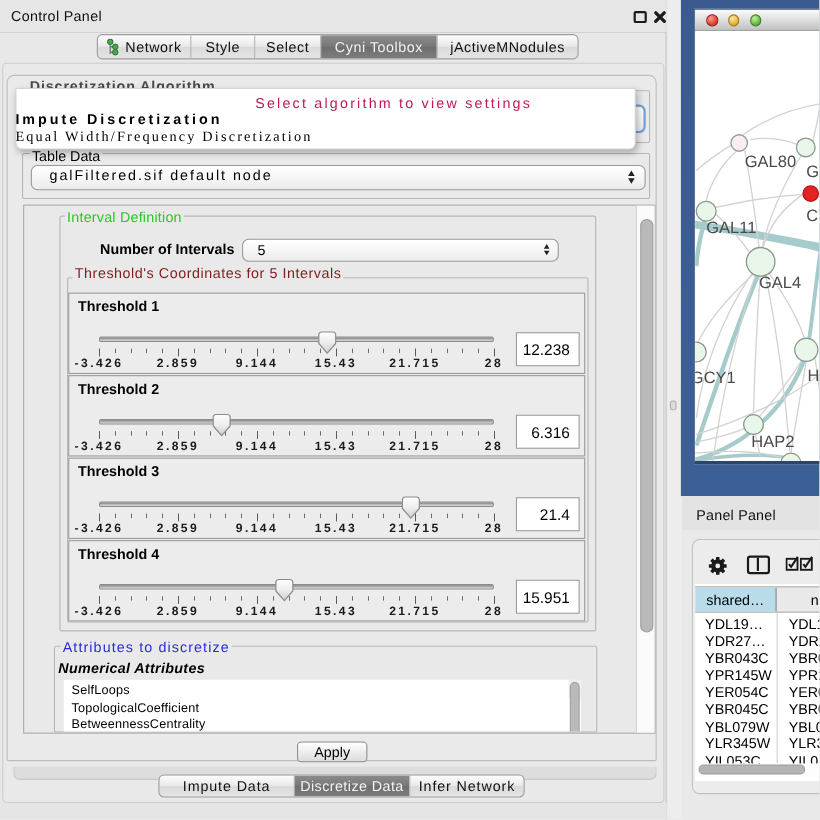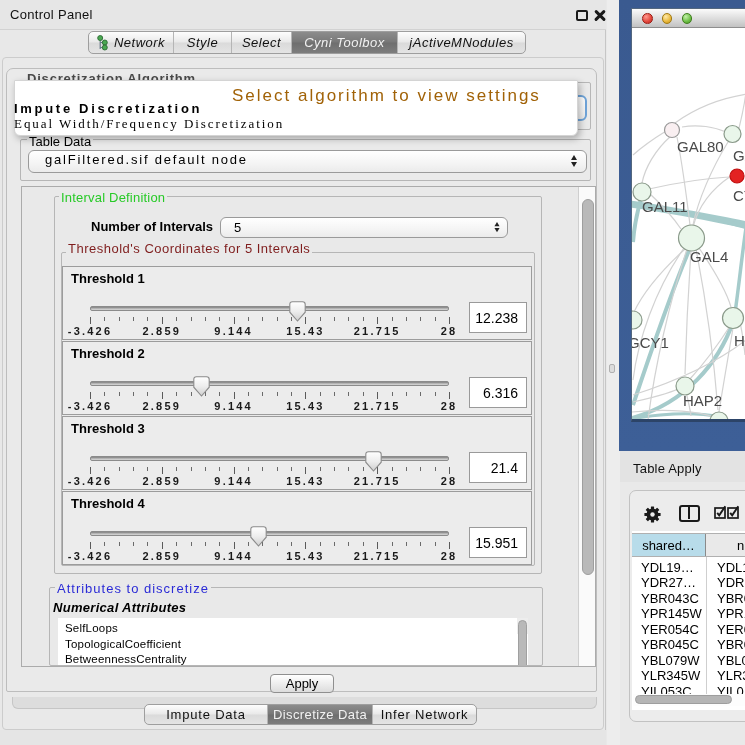--- a/index.html
+++ b/index.html
@@ -24,21 +24,21 @@
 #outerpanel { position:absolute; left:2px; top:57px; width:602px; height:673px;
   border:1px solid #cccccc; border-radius:4px; background:#e9e9e9; }
 #mainpanel { position:absolute; left:6px; top:68px; width:591px; height:624px;
   background:#eaeaea; border:1px solid #bdbdbd; border-radius:7px 7px 2px 2px; }
 #band { position:absolute; left:12px; top:697px; width:585px; height:12px; background:#dddddd;
   border-radius:0 0 6px 6px; border:1px solid #c6c6c6; border-top:none; }
 
 
 .tabrow { position:absolute; left:88px; top:31px; height:23px; display:flex;
   border:1px solid #9e9e9e; border-radius:5px; overflow:hidden;
-  background:linear-gradient(#fdfdfd,#e9e9e9 48%,#dadada 52%,#e4e4e4); z-index:5;font-style:italic; }
+  background:linear-gradient(#fdfdfd,#e9e9e9 48%,#dadada 52%,#e4e4e4); z-index:5; }
 .tab { font-size:13px; color:#111; letter-spacing:0.5px; border-right:1px solid #b5b5b5; white-space:nowrap;
   display:flex; align-items:center; justify-content:center; }
 .tab:last-child { border-right:none; }
 .tab.sel { background:linear-gradient(#8c8c8c,#787878 48%,#6e6e6e 52%,#7d7d7d); color:#f2f2f2; }
 .neticon { width:11px; height:16px; margin-right:6px; margin-top:1px; }
 
 
 .group { position:absolute; border:1px solid #b6b6b6; border-radius:2px; }
 .glabel { position:absolute; font-size:13px; padding:0 2px; white-space:nowrap; }
 
@@ -47,21 +47,21 @@
   border:1px solid #9a9a9a; border-radius:6px; font-size:13px; color:#000; }
 .spinner { position:absolute; display:flex; flex-direction:column; align-items:center; }
 .spin-up { width:0; height:0; border-left:3.6px solid transparent; border-right:3.6px solid transparent;
   border-bottom:5.4px solid #222; margin-bottom:2.4px; }
 .spin-dn { width:0; height:0; border-left:3.6px solid transparent; border-right:3.6px solid transparent;
   border-top:5.4px solid #222; }
 
 
 #popup { position:absolute; left:14px; top:80px; width:564px; height:56px; background:#ffffff;
   border:1px solid #d4d4d4; border-radius:1px 1px 6px 6px; box-shadow:2px 3px 7px rgba(0,0,0,0.28); z-index:30; }
-#popup .hint { position:absolute; left:217px; top:5px; font-size:17px; color:#a16207; letter-spacing:2.0px; }
+#popup .hint { position:absolute; left:217px; top:5px; font-size:13px; color:#be185d; letter-spacing:2.0px; }
 #popup .it1 { position:absolute; left:-1px; top:20px; font-size:13px; font-weight:bold; color:#000; letter-spacing:2.7px; }
 #popup .it2 { position:absolute; left:-1px; top:35px; font-size:13px; color:#000; letter-spacing:1.95px;font-family:Liberation Serif, serif; }
 
 
 #scrollpane { position:absolute; left:21px; top:186px; width:575px; height:481px;
   border:1px solid #ababab; background:#e9e9e9; }
 #vscrollwrap { position:absolute; left:578px; top:187px; width:17px; height:479px; background:#fafafa;
   border-left:1px solid #cfcfcf; }
 #vscrollwrap div { position:absolute; left:2.5px; top:12px; width:12px; height:376px; background:#b9b9b9;
   border:1px solid #9e9e9e; border-radius:6px; }
@@ -355,21 +355,21 @@
 <text x="642" y="212" class="nlab">GAL11</text>
 <text x="690" y="262" class="nlab">GAL4</text>
 <text x="628" y="348" class="nlab">GCY1</text>
 <text x="734" y="346" class="nlab">HI</text>
 <text x="683" y="406" class="nlab">HAP2</text>
     </svg>
   </div>
 
   <div id="dock"></div>
   <div id="dtitle">
-      <span>Table Apply</span>
+      <span>Panel Panel</span>
     </div>
   <div id="dpanel"></div>
   <div id="gear"><svg width="17" height="17" viewBox="0 0 17 17">
     <g fill="#1a1a1a">
       <rect x="6.9" y="0.4" width="3.2" height="3.4" rx="0.5"></rect>
       <rect x="6.9" y="13.2" width="3.2" height="3.4" rx="0.5"></rect>
       <rect x="0.4" y="6.9" width="3.4" height="3.2" rx="0.5"></rect>
       <rect x="13.2" y="6.9" width="3.4" height="3.2" rx="0.5"></rect>
       <rect x="6.9" y="0.4" width="3.2" height="3.4" rx="0.5" transform="rotate(45 8.5 8.5)"></rect>
       <rect x="6.9" y="13.2" width="3.2" height="3.4" rx="0.5" transform="rotate(45 8.5 8.5)"></rect>

